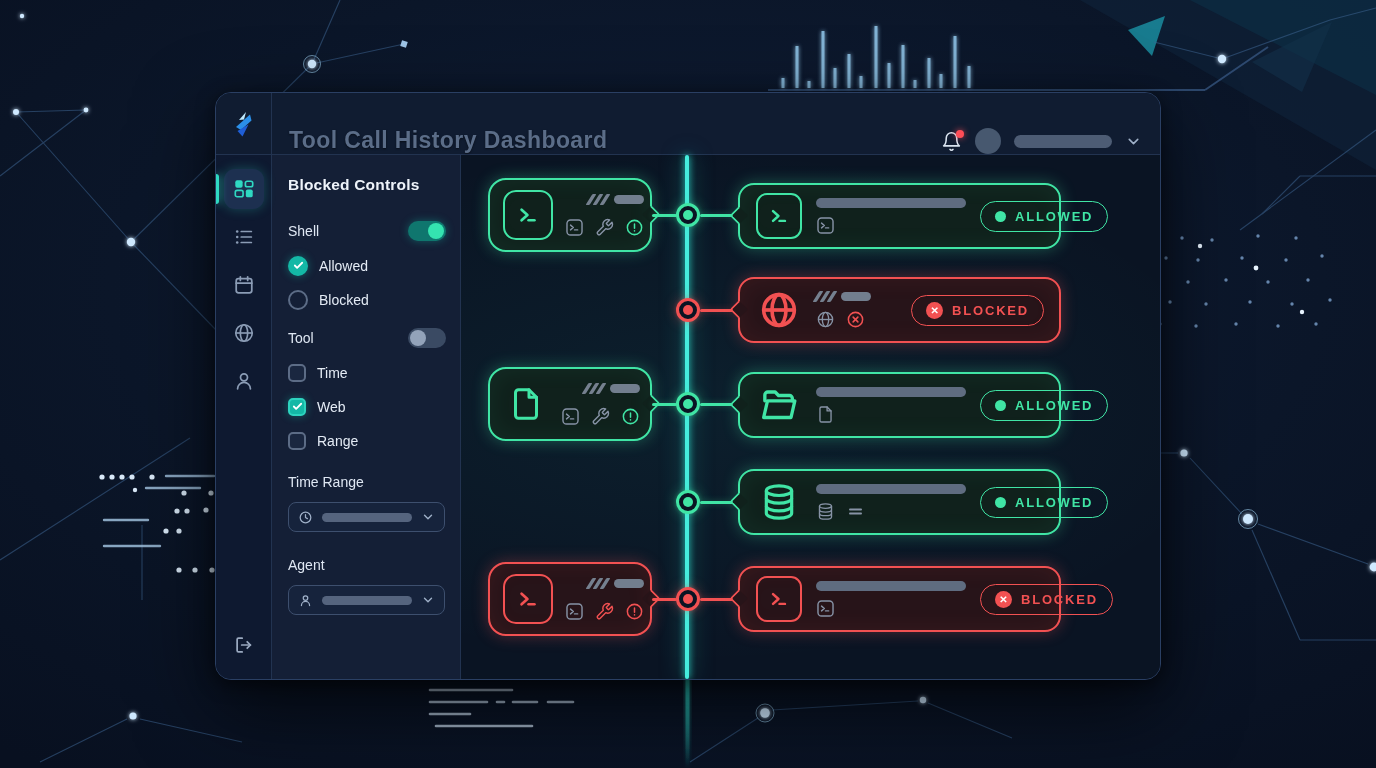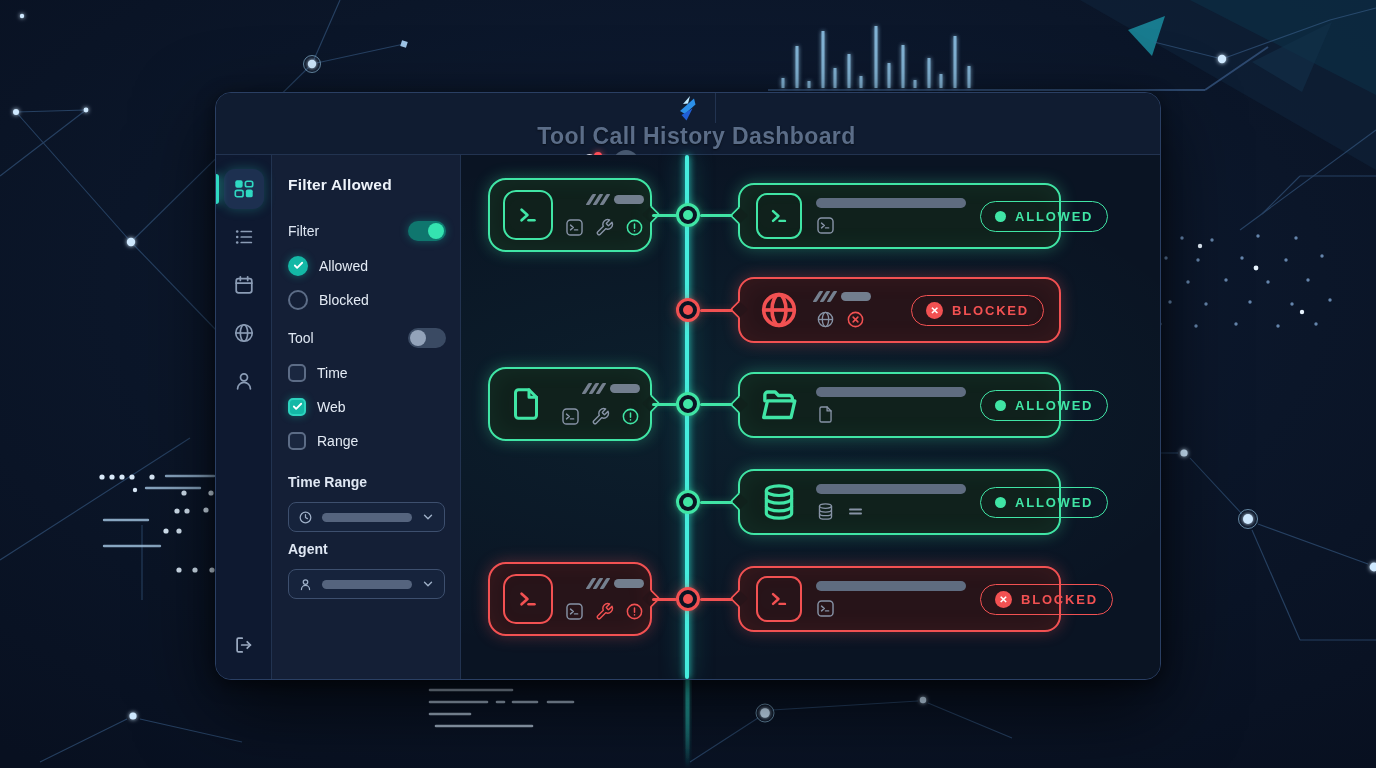--- a/index.html
+++ b/index.html
@@ -12,21 +12,21 @@
   
   .bg-svg { position:absolute; inset:0; z-index:0; }
 
   
   .window {
     position:absolute; left:215px; top:92px; width:946px; height:588px;
     background:#0f1a2d; border:1px solid #2a3f63; border-radius:16px;
     box-shadow: 0 28px 80px rgba(0,0,0,.65), 0 4px 18px rgba(0,0,0,.5);
     z-index:2; display:flex; flex-direction:column; overflow:hidden;
   }
-  .win-header { height:62px; min-height:62px; border-bottom:1px solid #223350; display:flex; align-items:center; background:#101c31;flex-direction:column; }
+  .win-header { height:62px; min-height:62px; border-bottom:1px solid #223350; display:flex; align-items:flex-end; background:#101c31; }
   .logo-cell { width:56px; min-width:56px; height:100%; border-right:1px solid #223350; display:flex; align-items:center; justify-content:center; }
   .title { font-size:23px; font-weight:700; color:#5b6d88; letter-spacing:.4px; margin-left:17px; flex:1;
            text-shadow:0 1px 2px rgba(0,0,0,.5); }
   .hright { display:flex; align-items:center; gap:13px; margin-right:18px; }
   .bell { position:relative; background:none; border:none; color:#d9e3ef; padding:0; cursor:pointer; display:flex; }
   .bell svg { width:21px; height:21px; }
   .ndot { position:absolute; top:-1px; right:-2px; width:8px; height:8px; border-radius:50%; background:#ff4d57; box-shadow:0 0 6px rgba(255,77,87,.8); }
   .avatar { width:26px; height:26px; border-radius:50%; background:#47586f; cursor:pointer; }
   .chev { color:#9fb0c8; display:flex; cursor:pointer; }
   .chev svg { width:17px; height:17px; }
@@ -55,22 +55,22 @@
   .opt-label { font-size:14px; color:#e4ebf5; }
   .radio { width:20px; height:20px; border-radius:50%; border:2px solid #5c6c86; display:flex; align-items:center; justify-content:center; color:#fff; background:transparent; }
   .radio svg, .cbox svg { width:11px; height:11px; display:none; }
   .radio.checked { background:#14b8a6; border-color:#14b8a6; box-shadow:0 0 8px rgba(20,184,166,.45); }
   .radio.checked svg { display:block; }
   .cbox { width:18px; height:18px; border-radius:5px; border:2px solid #5c6c86; background:#1a2740; display:flex; align-items:center; justify-content:center; color:#fff; }
   .cbox.checked { background:#14b8a6; border-color:#2dd4bf; box-shadow:0 0 8px rgba(20,184,166,.45); }
   .cbox.checked svg { display:block; }
   .sec.tool { margin-top:17px;text-align:center; }
   .sec.range { margin-top:22px; }
-  .sec.agent { margin-top:9px; }
-  .field-label { font-size:14px; color:#dfe7f3; font-weight:700; margin-bottom:12px; }
+  .sec.agent { margin-top:25px; }
+  .field-label { font-size:14px; color:#dfe7f3; font-weight:400; margin-bottom:12px; }
   .dd { width:157px; height:30px; border:1.5px solid #3d4f6e; border-radius:8px; background:#16233c; display:flex; align-items:center; gap:9px; padding:0 9px; cursor:pointer; }
   .dd-icon { color:#9fb0c8; display:flex; }
   .dd-icon svg { width:15px; height:15px; }
   .dd .chev { margin-left:auto; }
   .dd .chev svg { width:14px; height:14px; }
 
   
   .skel-pill { display:inline-block; background:#727e8e; border-radius:6px; }
   .skel-pill.sm { width:30px; height:9px; }
   .skel-pill.lg { width:150px; height:10px; background:#5f6c80; }
@@ -372,25 +372,25 @@
       <div class="rail-item logout">
         <svg viewBox="0 0 24 24" fill="none" stroke="currentColor" stroke-width="1.9" stroke-linecap="round" stroke-linejoin="round">
           <path d="M10 4.5H6A1.5 1.5 0 0 0 4.5 6v12A1.5 1.5 0 0 0 6 19.5h4"></path>
           <line x1="9.5" y1="12" x2="19" y2="12"></line>
             <polyline points="15.5 8.5 19 12 15.5 15.5"></polyline>
         </svg>
       </div>
     </nav>
 
     <aside class="panel">
-      <h2>Filter Allowed</h2>
+      <h2>Blocked Controls</h2>
 
       <div class="sec status">
         <div class="sec-head">
-          <span class="sec-label">Filter</span>
+          <span class="sec-label">Shell</span>
           <button class="toggle on">
               <i></i>
             </button>
         </div>
         <label class="opt">
           <span class="radio checked">
             <svg viewBox="0 0 24 24" fill="none" stroke="#fff" stroke-width="4" stroke-linecap="round" stroke-linejoin="round">
                 <polyline points="20 6 9 17 4 12"></polyline>
               </svg>
           </span>

